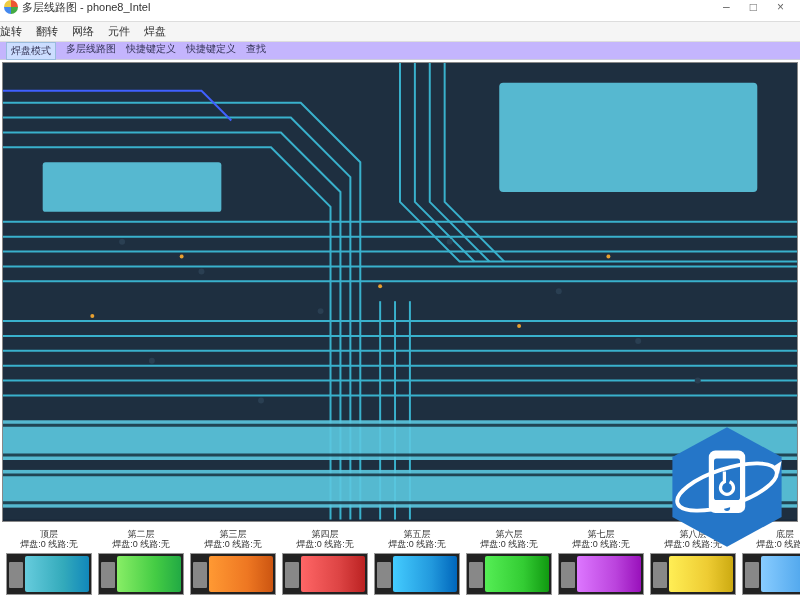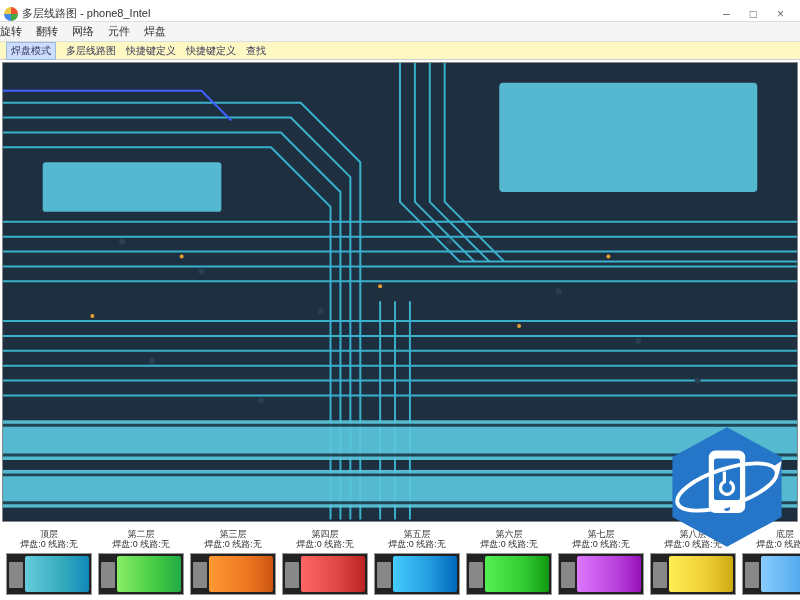--- a/index.html
+++ b/index.html
@@ -1,24 +1,24 @@
 <!DOCTYPE html>
 <html><head>
 <meta charset="utf-8">
 <style>
   * { margin: 0; padding: 0; box-sizing: border-box; }
   body { font-family: "Microsoft YaHei", sans-serif; font-size: 11px; background: #fff; width: 800px; height: 600px; overflow: hidden; position: relative; }
-  .titlebar { height: 22px; background: #fff; border-bottom: 1px solid #ddd; display: flex; align-items: flex-end; padding: 0 4px; }
+  .titlebar { height: 22px; background: #fff; border-bottom: 1px solid #ddd; display: flex; align-items: flex-start; padding: 0 4px; }
   .titlebar .icon { width: 14px; height: 14px; border-radius: 50%; background: conic-gradient(#e53 0 90deg,#4a4 90deg 180deg,#48e 180deg 270deg,#ec4 270deg 360deg); margin-right: 4px; }
   .titlebar .title { flex: 1; font-size: 11px; color: #333; }
   .winbtns { display: flex; gap: 8px; padding-right: 6px; color: #666; font-size: 12px; }
   .winbtns span { cursor: pointer; padding: 0 6px; }
   .menubar { height: 20px; background: #f5f5f5; border-bottom: 1px solid #ddd; display: flex; align-items: center; padding: 0 0; gap: 14px; font-size: 11px; color: #333; }
   .menubar span { cursor: pointer; }
-  .toolbar { height: 18px; background: #fef9c3; border-bottom: 1px solid #ccd; display: flex; align-items: center; padding: 0 6px; gap: 10px; font-size: 10px; color: #335; }
+  .toolbar { height: 18px; background: #c4b5fd; border-bottom: 1px solid #ccd; display: flex; align-items: flex-start; padding: 0 6px; gap: 10px; font-size: 10px; color: #335; }
   .toolbar span { cursor: pointer; }
   .toolbar .active { background: #cdf; padding: 1px 4px; border: 1px solid #9bd; }
   .canvas-wrap { position: relative; height: 460px; background: #1a2838; overflow: hidden; border: 1px solid #888; margin: 2px; }
   .coord { position: absolute; top: 2px; left: 2px; color: #ff3; background: rgba(0,0,0,.4); font-size: 10px; padding: 1px 3px; font-family: monospace; }
   .redlbl { position: absolute; top: 14px; left: 40px; color: #f44; font-size: 10px; font-family: monospace; }
   .pcb { position: absolute; inset: 0; }
   .layers { display: flex; gap: 6px; padding: 2px 6px; height: 76px; align-items: center; overflow: hidden; }
   .layer { width: 86px; flex-shrink: 0; text-align: center; font-size: 9px; color: #333; }
   .layer .lbl { line-height: 1.15; height: 24px; }
   .layer .thumb { height: 42px; border: 1px solid #999; background: #222; position: relative; overflow: hidden; }

